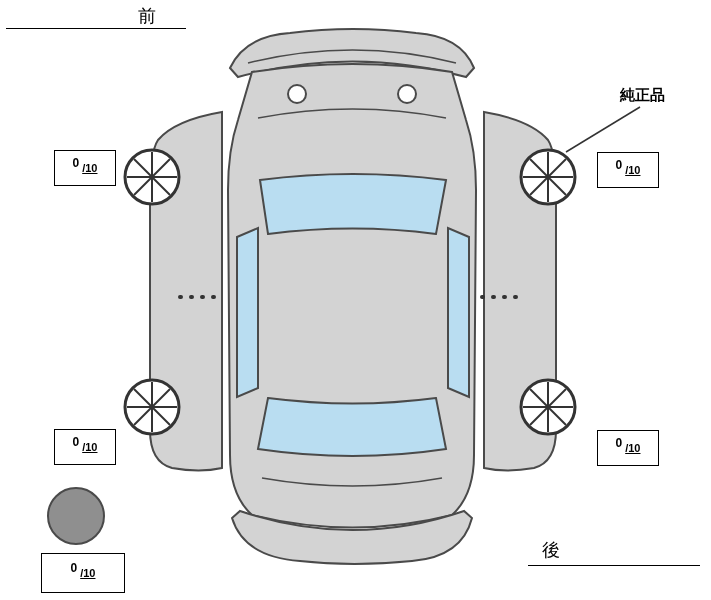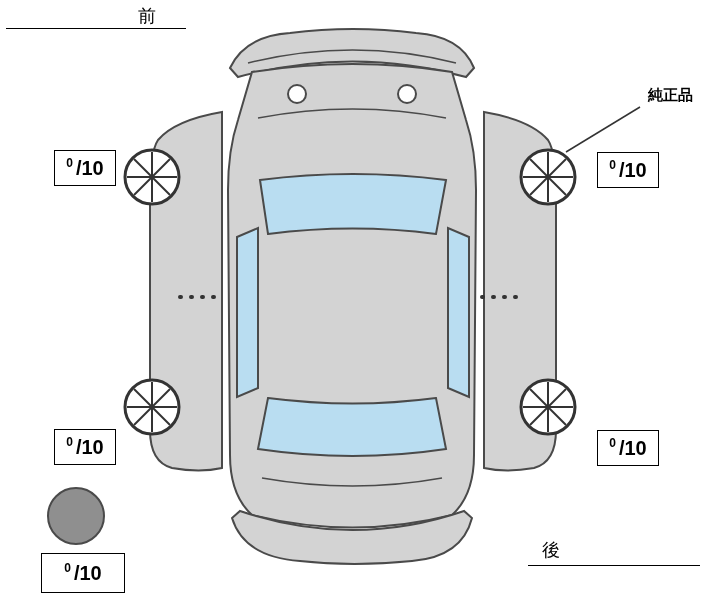--- a/index.html
+++ b/index.html
@@ -13,23 +13,23 @@
   .diagram-svg{position:absolute;left:0;top:0;}
   .score-box{
     position:absolute;
     box-sizing:border-box;
     border:1px solid #000;
     background:#fff;
     display:flex;align-items:center;justify-content:center;
     font-weight:bold;color:#000;
   }
   .score-num{font-size:12px;transform:translateY(-5px);margin-right:3px;}
-  .score-den{font-size:20px;}
+  .score-den{font-size:11px;text-decoration:underline;}
   .jp-label{position:absolute;color:#000;font-size:18px;line-height:1;}
-  .jp-label.small{font-size:15px;font-weight:bold;margin-left:28px;}
+  .jp-label.small{font-size:15px;font-weight:bold;}
   .rule{position:absolute;height:0;border-top:1px solid #000;}
 </style>
 </head>
 <body>
 
 <div class="stage">
 
   <svg class="diagram-svg" width="711" height="600" viewBox="0 0 711 600">
     <defs>
       <g id="wheel">

